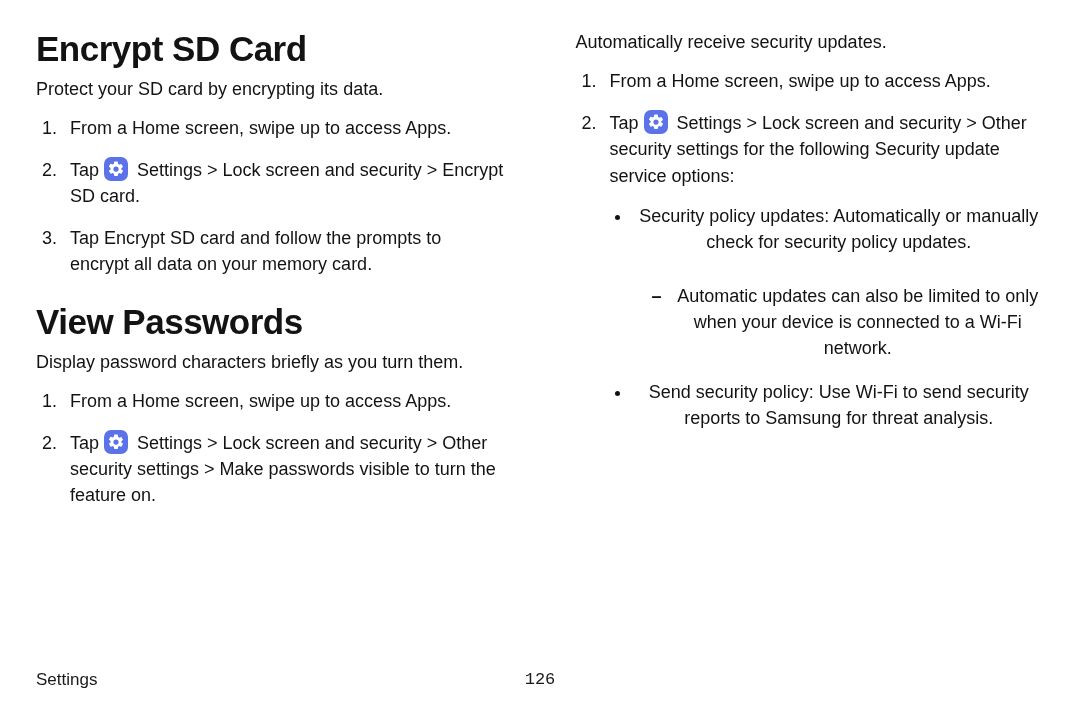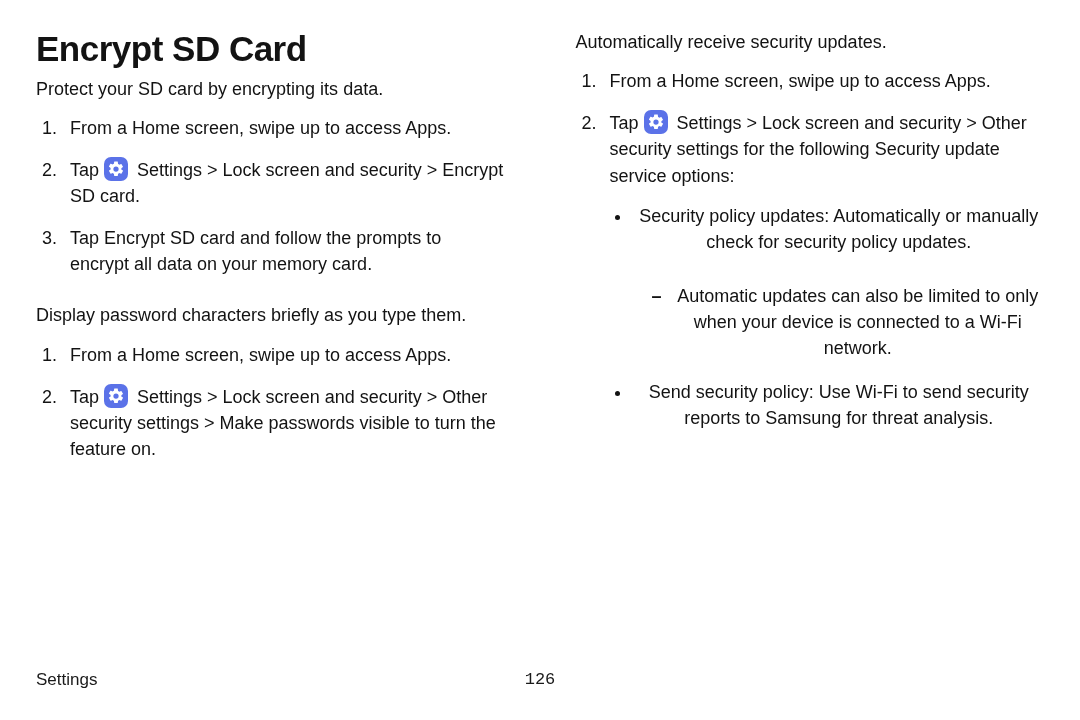--- a/index.html
+++ b/index.html
@@ -43,21 +43,22 @@
               <path fill="#fff" d="M19.14 12.94a7.14 7.14 0 0 0 .05-.94 7.14 7.14 0 0 0-.05-.94l2.03-1.58a.5.5 0 0 0 .12-.64l-1.92-3.32a.5.5 0 0 0-.6-.22l-2.39.96a7.03 7.03 0 0 0-1.62-.94l-.36-2.54A.5.5 0 0 0 13.9 2h-3.84a.5.5 0 0 0-.49.42l-.36 2.54c-.58.24-1.12.55-1.62.94l-2.39-.96a.5.5 0 0 0-.6.22L2.68 8.48a.5.5 0 0 0 .12.64l2.03 1.58a7.14 7.14 0 0 0-.05.94c0 .32.02.63.05.94l-2.03 1.58a.5.5 0 0 0-.12.64l1.92 3.32c.13.22.39.31.6.22l2.39-.96c.5.39 1.04.7 1.62.94l.36 2.54c.4.24.25.42.49.42h3.84a.5.5 0 0 0 .49-.42l.36-2.54c.58-.24 1.12-.55 1.62-.94l2.39.96c.22.09.48 0 .6-.22l1.92-3.32a.5.5 0 0 0-.12-.64l-2.03-1.58ZM12 15.5A3.5 3.5 0 1 1 12 8.5a3.5 3.5 0 0 1 0 7Z"></path>
             </svg></span>
         <strong>Settings &gt; Lock screen and security &gt; Encrypt SD card</strong><span>.</span>
       </li>
       <li>
         <span>Tap </span><strong>Encrypt SD card</strong><span> and follow the prompts to encrypt all data on your memory card.</span>
       </li>
     </ol>
 
     <div class="section2">
-      <p class="lead">Display password characters briefly as you type them.</p>
+      <h1>View Passwords</h1>
+      <p class="lead">Display password characters briefly as you turn them.</p>
       <ol class="num">
         <li>
           <span>From a Home screen, swipe up to access </span><strong>Apps</strong><span>.</span>
         </li>
         <li>
           <span>Tap </span><span class="settings-icon"><svg width="18" height="18" viewBox="0 0 24 24">
                 <path fill="#fff" d="M19.14 12.94a7.14 7.14 0 0 0 .05-.94 7.14 7.14 0 0 0-.05-.94l2.03-1.58a.5.5 0 0 0 .12-.64l-1.92-3.32a.5.5 0 0 0-.6-.22l-2.39.96a7.03 7.03 0 0 0-1.62-.94l-.36-2.54A.5.5 0 0 0 13.9 2h-3.84a.5.5 0 0 0-.49.42l-.36 2.54c-.58.24-1.12.55-1.62.94l-2.39-.96a.5.5 0 0 0-.6.22L2.68 8.48a.5.5 0 0 0 .12.64l2.03 1.58a7.14 7.14 0 0 0-.05.94c0 .32.02.63.05.94l-2.03 1.58a.5.5 0 0 0-.12.64l1.92 3.32c.13.22.39.31.6.22l2.39-.96c.5.39 1.04.7 1.62.94l.36 2.54c.4.24.25.42.49.42h3.84a.5.5 0 0 0 .49-.42l.36-2.54c.58-.24 1.12-.55 1.62-.94l2.39.96c.22.09.48 0 .6-.22l1.92-3.32a.5.5 0 0 0-.12-.64l-2.03-1.58ZM12 15.5A3.5 3.5 0 1 1 12 8.5a3.5 3.5 0 0 1 0 7Z"></path>
               </svg></span>
           <strong>Settings &gt; Lock screen and security &gt; Other security settings &gt; Make passwords visible</strong><span> to turn the feature on.</span>
         </li>

